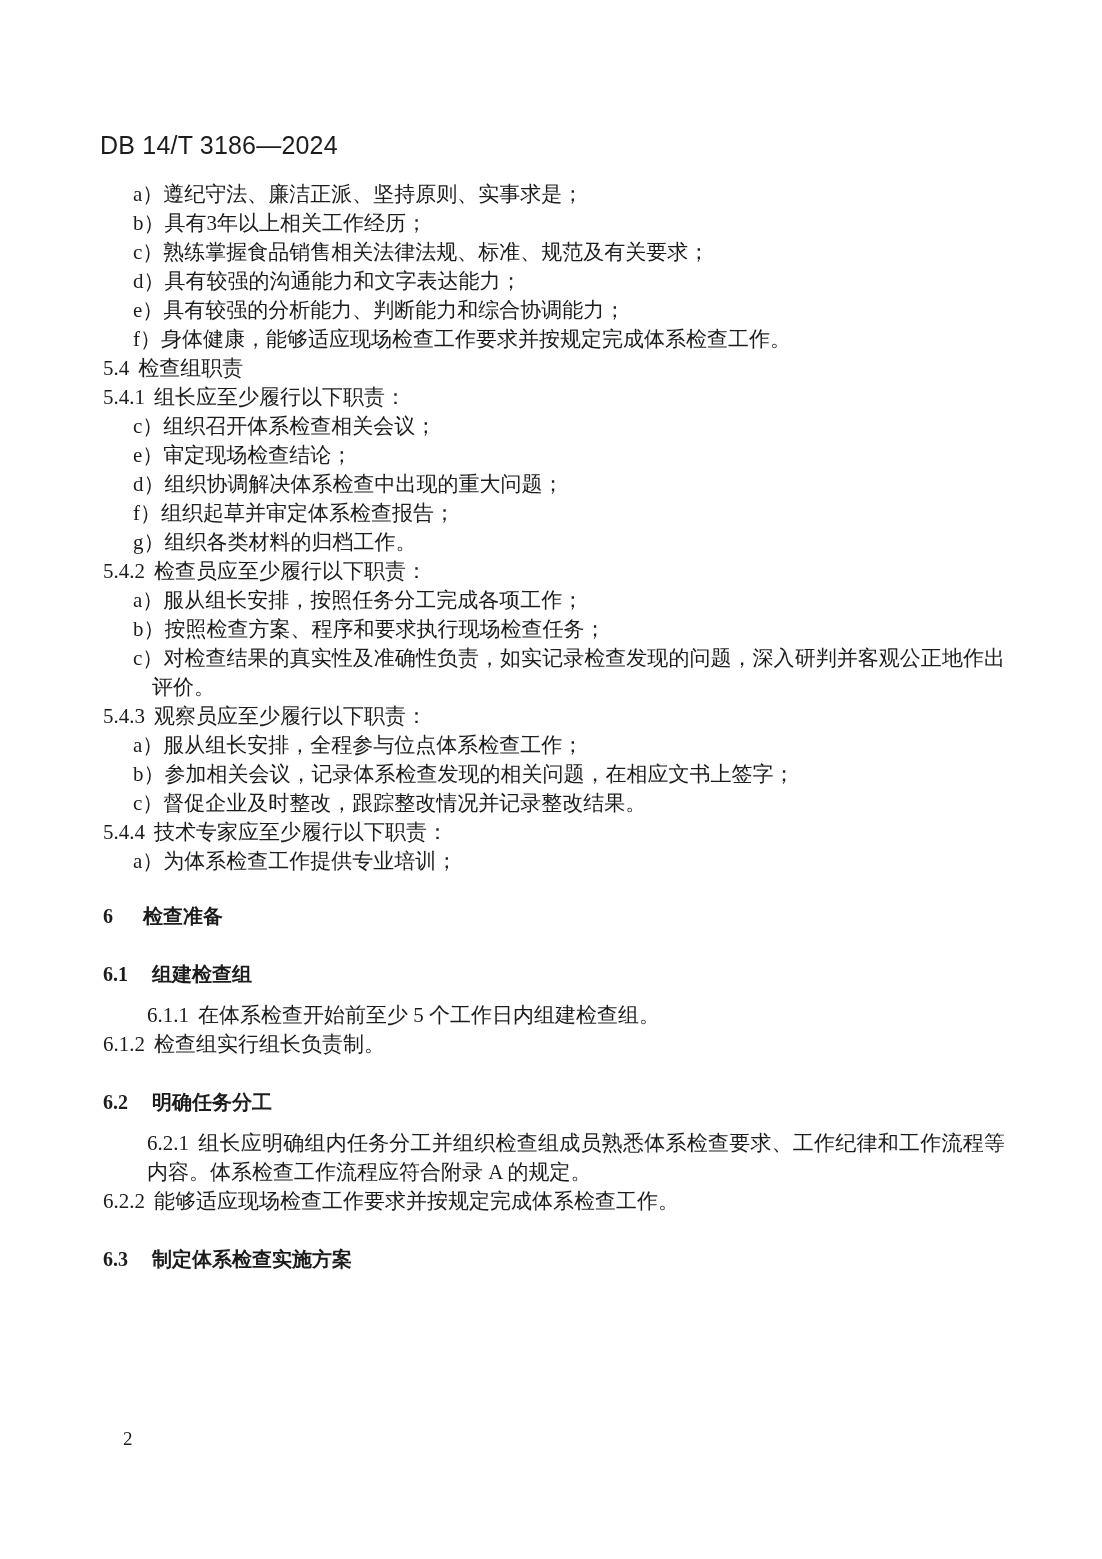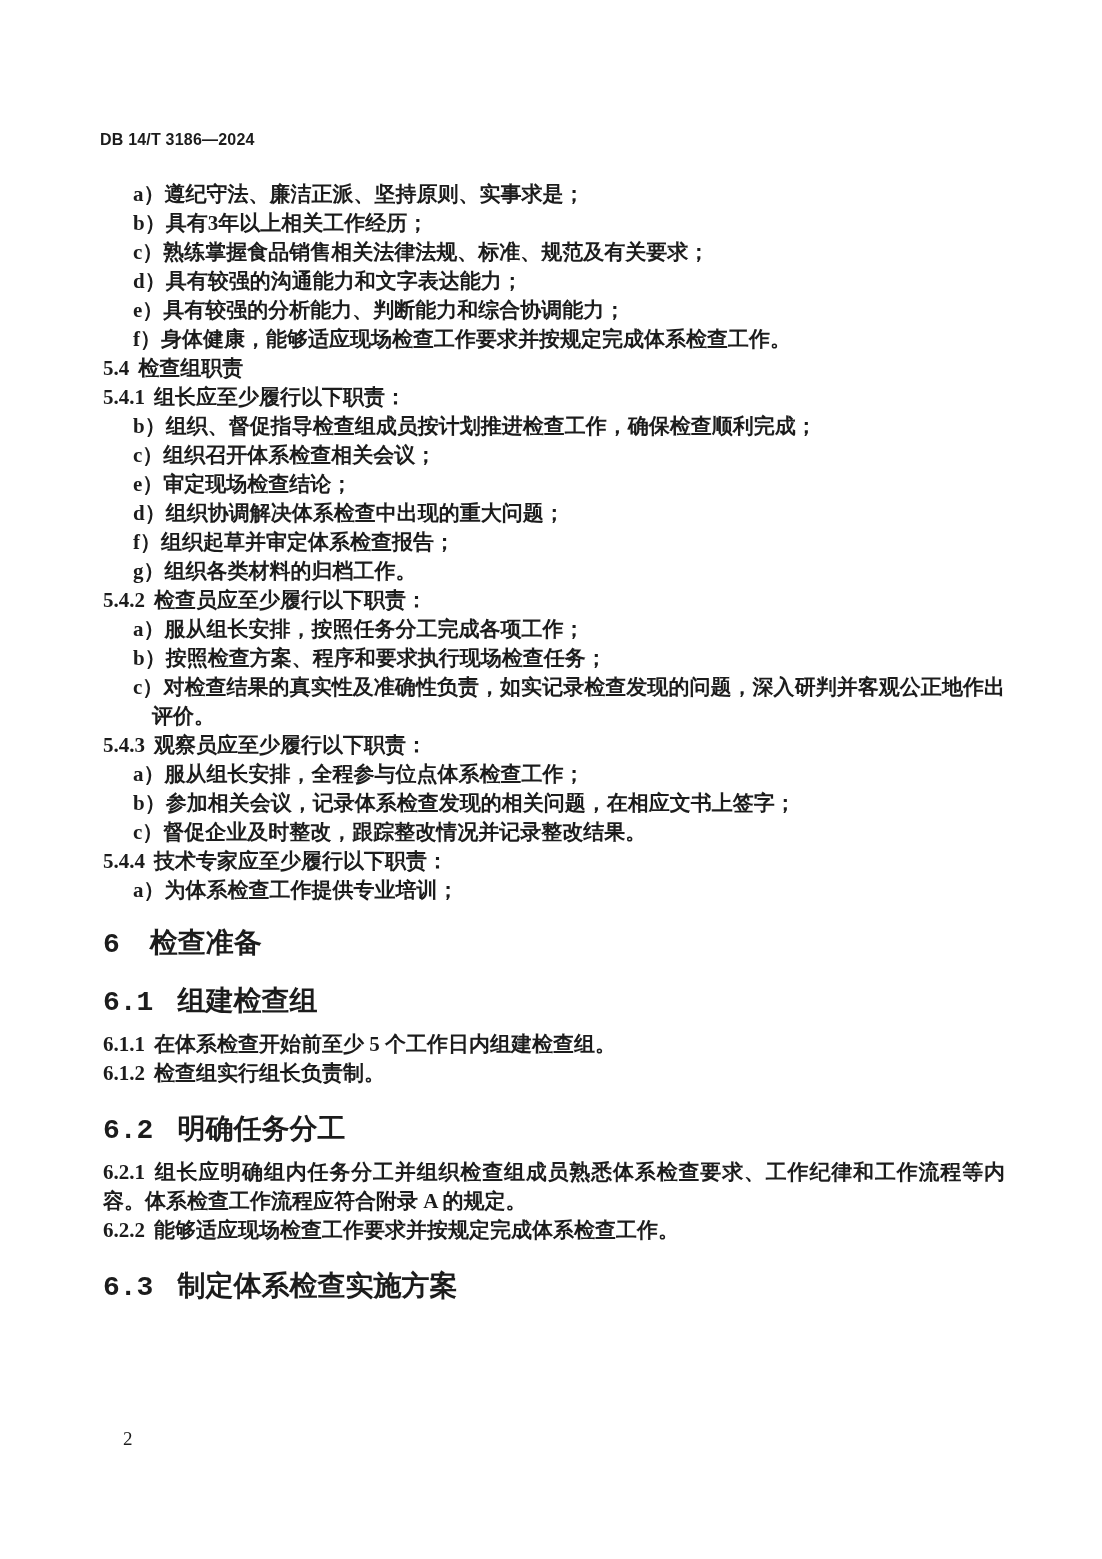--- a/index.html
+++ b/index.html
@@ -14,53 +14,53 @@
     background: #ffffff;
     color: #1c1c1c;
     font-family: "Liberation Serif", "DejaVu Serif", serif;
     overflow: hidden;
   }
   .doc-header {
     position: absolute;
     left: 100px;
     top: 131px;
     font-family: "Liberation Sans", "DejaVu Sans", sans-serif;
-    font-weight: 700;
-    font-size: 16px;
+    font-weight: 400;
+    font-size: 25px;
     letter-spacing: 0.2px;
     white-space: nowrap;
   }
   .content {
     position: absolute;
     left: 103px;
     top: 180px;
     width: 902px;
     font-size: 21px;
     line-height: 29px;
     text-align: justify;
   }
-  .block { margin: 0; font-weight: bold; }
+  .block { margin: 0; }
   
   .item {
     padding-left: 49px;
     text-indent: -19px;
   }
   
   .clause .label { margin-right: 9px; }
   
   .h1, .h2 {
-    font-family: Liberation Mono, monospace;
+    font-family: Liberation Serif, serif;
     font-weight: 700;
-    font-size: 28px;
+    font-size: 20px;
     line-height: 30px;
   }
   .h1 { margin-top: 25px; }
   .h2 { margin-top: 28px; }
   .h1 + .h2 { margin-top: 28px; }
-  .h2 + .clause { margin-top: 12px; }
+  .h2 + .clause { margin-top: 12px; margin-left: 44px; }
   .h1 .label { margin-right: 30px; }
   .h2 .label { margin-right: 24px; }
   .page-number {
     position: absolute;
     left: 123px;
     top: 1426px;
     font-size: 19px;
     line-height: 26px;
   }
 </style>
@@ -72,21 +72,20 @@
 
   <div class="content" id="content">
       <div class="block item"><span class="label">a）</span><span class="text">遵纪守法、廉洁正派、坚持原则、实事求是；</span></div>
       <div class="block item"><span class="label">b）</span><span class="text">具有3年以上相关工作经历；</span></div>
       <div class="block item"><span class="label">c）</span><span class="text">熟练掌握食品销售相关法律法规、标准、规范及有关要求；</span></div>
       <div class="block item"><span class="label">d）</span><span class="text">具有较强的沟通能力和文字表达能力；</span></div>
       <div class="block item"><span class="label">e）</span><span class="text">具有较强的分析能力、判断能力和综合协调能力；</span></div>
       <div class="block item"><span class="label">f）</span><span class="text">身体健康，能够适应现场检查工作要求并按规定完成体系检查工作。</span></div>
       <div class="block clause"><span class="label">5.4</span><span class="text">检查组职责</span></div>
       <div class="block clause"><span class="label">5.4.1</span><span class="text">组长应至少履行以下职责：</span></div>
-      <div class="block item"><span class="label">b）</span><span class="text">组织、督促指导检查组成员按计划推进检查工作，确保检查顺利完成；</span></div>
       <div class="block item"><span class="label">c）</span><span class="text">组织召开体系检查相关会议；</span></div>
       <div class="block item"><span class="label">e）</span><span class="text">审定现场检查结论；</span></div>
       <div class="block item"><span class="label">d）</span><span class="text">组织协调解决体系检查中出现的重大问题；</span></div>
       <div class="block item"><span class="label">f）</span><span class="text">组织起草并审定体系检查报告；</span></div>
       <div class="block item"><span class="label">g）</span><span class="text">组织各类材料的归档工作。</span></div>
       <div class="block clause"><span class="label">5.4.2</span><span class="text">检查员应至少履行以下职责：</span></div>
       <div class="block item"><span class="label">a）</span><span class="text">服从组长安排，按照任务分工完成各项工作；</span></div>
       <div class="block item"><span class="label">b）</span><span class="text">按照检查方案、程序和要求执行现场检查任务；</span></div>
       <div class="block item"><span class="label">c）</span><span class="text">对检查结果的真实性及准确性负责，如实记录检查发现的问题，深入研判并客观公正地作出评价。</span></div>
       <div class="block clause"><span class="label">5.4.3</span><span class="text">观察员应至少履行以下职责：</span></div>

